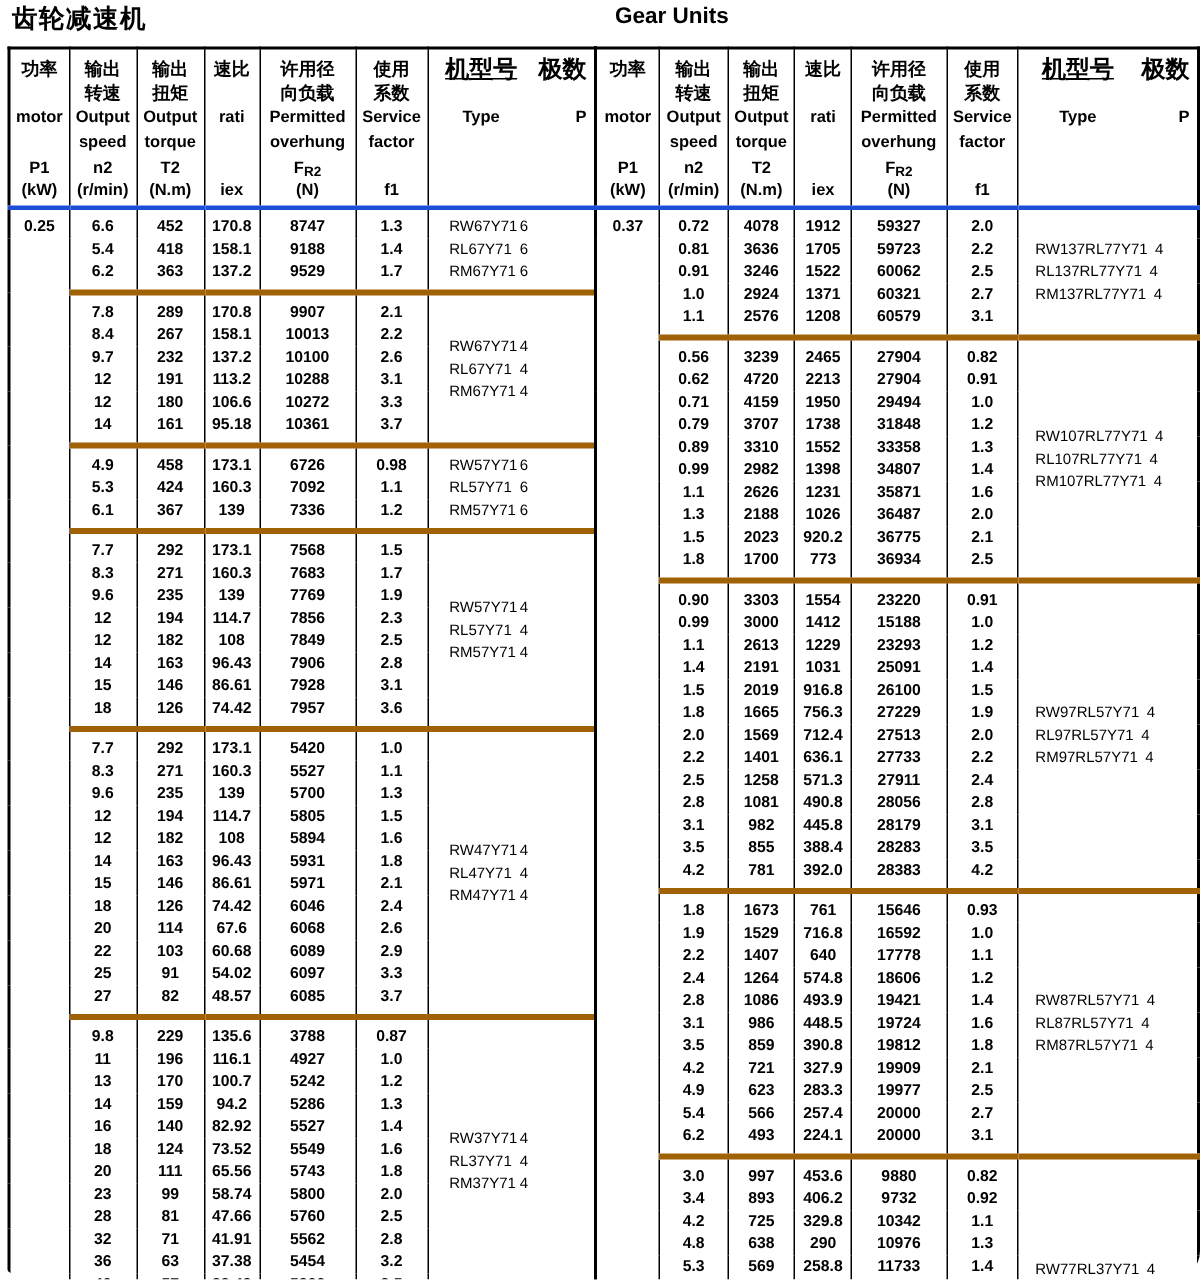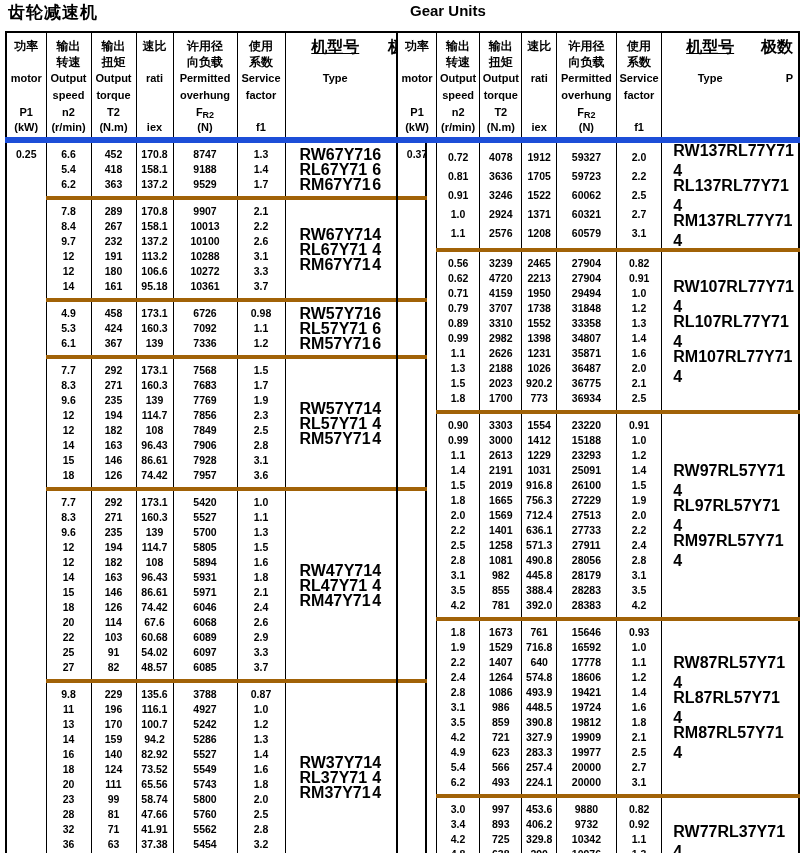--- a/index.html
+++ b/index.html
@@ -1,56 +1,56 @@
 <!DOCTYPE html>
 <html><head>
 <meta charset="utf-8">
 <style>
   html,body{margin:0;padding:0;background:#fff;}
   .page{position:relative;width:800px;height:853px;overflow:hidden;background:#fff;
-        font-family:"Liberation Sans",sans-serif;color:#000;}
+        font-family:"Liberation Sans",sans-serif;color:#000;border-radius:19px;}
   .title-zh{position:absolute;left:8px;top:1px;font-size:17px;font-weight:bold;letter-spacing:1px;}
   .title-en{position:absolute;left:410px;top:2px;font-size:15px;font-weight:bold;}
   .tbl-host{position:absolute;top:31px;}
   #host-left{left:5px;}
   #host-right{left:396px;}
 
   table.gear-table{border-collapse:collapse;table-layout:fixed;border:2px solid #000;}
   .t0 .c0{width:40px}.t0 .c1{width:45px}.t0 .c2{width:45px}.t0 .c3{width:37px}
   .t0 .c4{width:64px}.t0 .c5{width:48px}.t0 .c6{width:112px}
   .t1 .c0{width:43px}.t1 .c1{width:46px}.t1 .c2{width:45px}.t1 .c3{width:38px}
   .t1 .c4{width:64px}.t1 .c5{width:48px}.t1 .c6{width:121px}
 
   th,td{border-left:1px solid #000;border-right:1px solid #000;padding:0;}
-  thead th{border-bottom:6px solid #1d4ed8;vertical-align:top;height:104px;background:#fff;}
+  thead th{border-bottom:3px solid #1d4ed8;vertical-align:top;height:104px;background:#fff;}
 
   .h-zh{font-weight:bold;font-size:12px;line-height:15.5px;white-space:pre-line;text-align:center;
         margin-top:6px;min-height:31px;}
   .h-en{font-size:11px;line-height:16.5px;white-space:pre-line;text-align:center;min-height:34px;}
   .h-sym{font-size:11px;line-height:16px;text-align:center;height:17px;}
   .h-sub{font-size:9px;vertical-align:-2px;}
   .h-unit{font-size:11px;text-align:center;}
 
   .typehead .th-row{position:relative;text-align:center;padding-right:40px;}
   .typehead .th-row-zh{font-weight:bold;font-size:16px;margin-top:6px;height:31px;line-height:15.5px;text-decoration:underline;}
   .typehead .th-row-en{font-size:11px;height:34px;line-height:16.5px;}
   .typehead .th-poles{position:absolute;right:5px;top:0;}
 
   td.dcell{text-align:center;font-size:10.5px;font-weight:bold;height:15px;line-height:15px;}
   tr.g-first td.dcell{padding-top:4px;}
   tr.g-last td.dcell{padding-bottom:4px;}
   tr.g-top td{border-top:4px solid #a16207;}
   tr.partial td{border-top:2px solid #000;height:14px;}
 
   td.motor-cell{vertical-align:top;text-align:center;font-size:10.5px;font-weight:bold;padding-top:5px;}
-  td.type-cell{vertical-align:middle;font-size:16px;font-weight:bold;}
+  td.type-cell{vertical-align:middle;font-size:10px;font-weight:normal;}
   .t0 td.type-cell{padding-left:14px;padding-right:44px;}
   .t0 .type-line{display:flex;justify-content:space-between;line-height:15px;}
   .t1 td.type-cell{padding-left:11px;padding-right:4px;}
-  .t1 .type-line{display:flex;gap:5px;line-height:15px;flex-direction:column;}
+  .t1 .type-line{display:flex;gap:5px;line-height:15px;}
   td.type-cell.cut{vertical-align:bottom;padding-bottom:2px;}
 </style>
 </head>
 <body>
 
 <div class="page">
   <div class="title-zh">齿轮减速机</div>
   <div class="title-en">Gear Units</div>
   <div class="tbl-host" id="host-left">
       <table class="gear-table t0">

